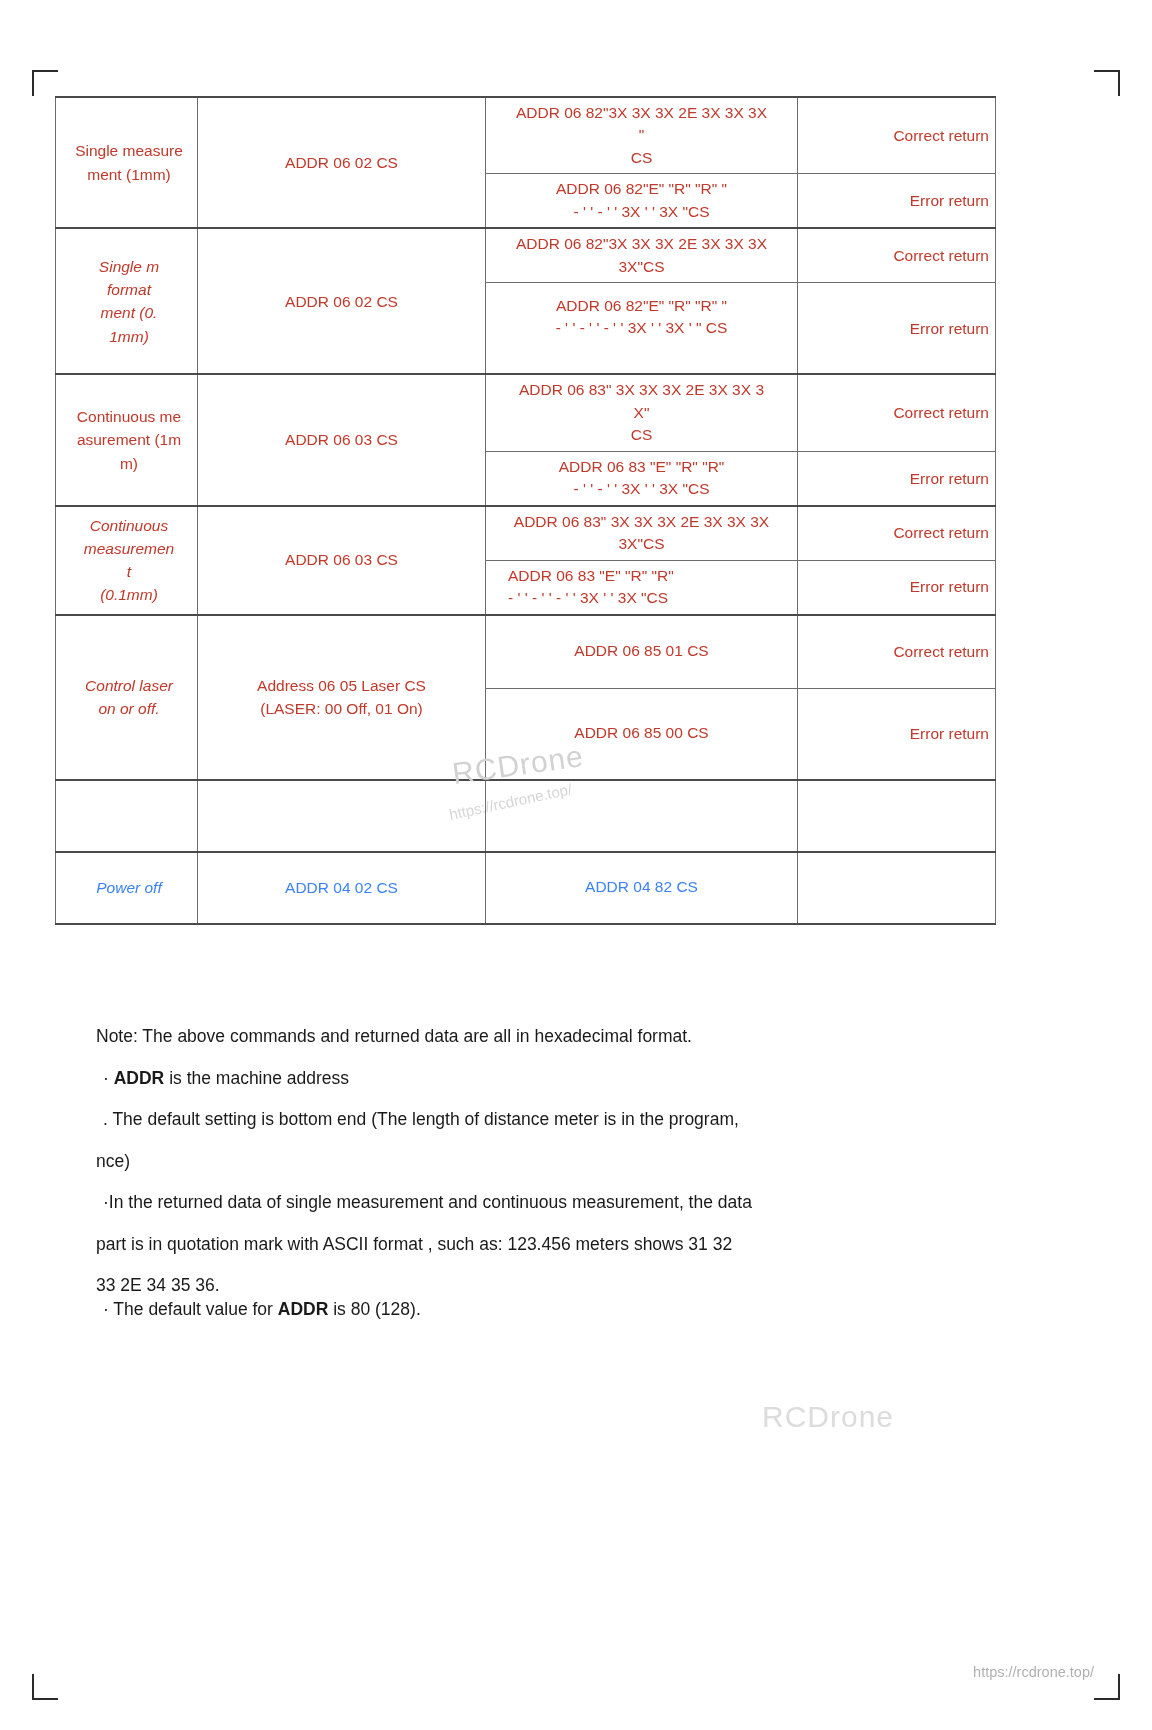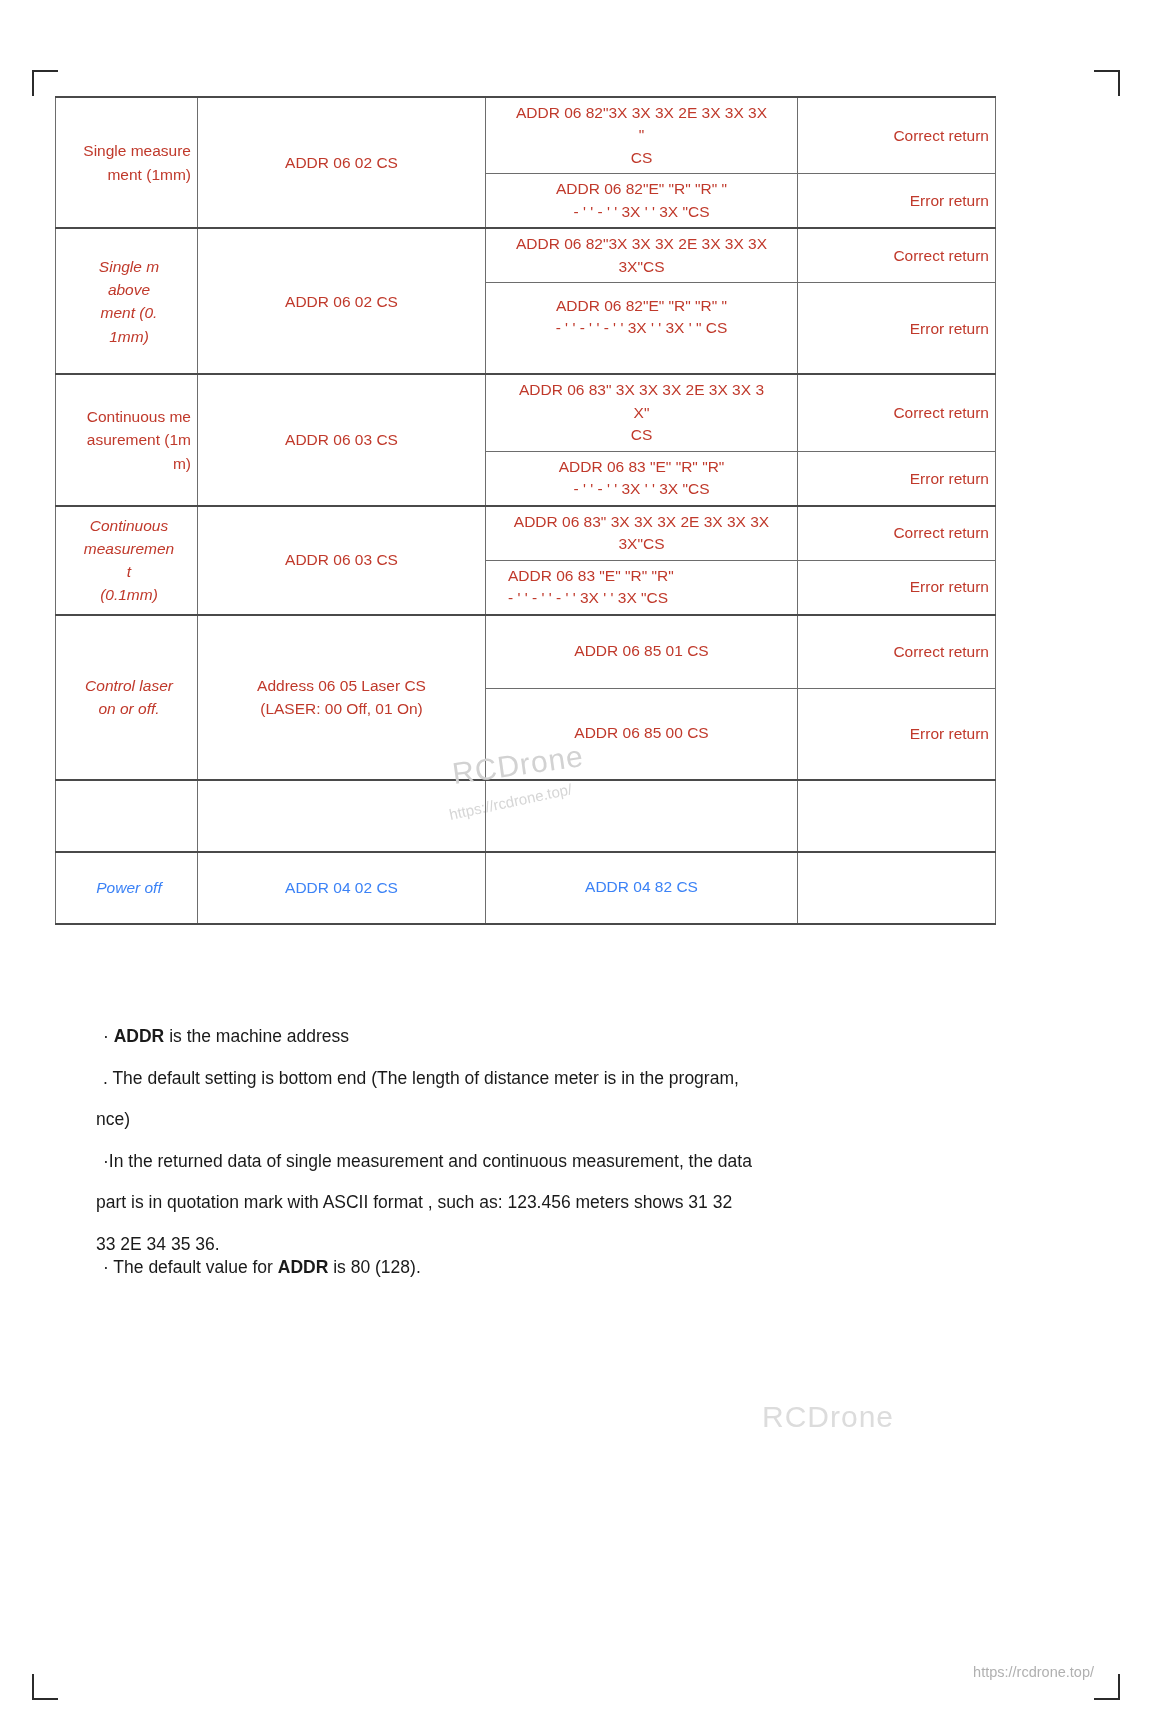--- a/index.html
+++ b/index.html
@@ -71,21 +71,21 @@
   }
   .cmd-table td.outer-top   { border-top-width: 2px;  border-top-color: #4a4a4a; }
   .cmd-table td.outer-bot   { border-bottom-width: 2px; border-bottom-color: #4a4a4a; }
   .cmd-table td.thick-top   { border-top-width: 2px;  border-top-color: #4a4a4a; }
 
   .col-cmdname { width: 142px; }
   .col-send    { width: 288px; }
   .col-return  { width: 312px; }
   .col-status  { width: 198px; }
 
-  td.cmdname { text-align: right; padding-left: 11px; }
+  td.cmdname { text-align: center; padding-left: 11px; }
   td.cmdname.centered { text-align: center; font-style: italic; }
   td.send    { text-align: center; }
   td.ret     { text-align: center; line-height: 1.45; }
   td.status  { text-align: right; }
 
   .blackrow td { color: #3b82f6; }
 
   .ml { line-height: 1.9; }
 
   
@@ -181,21 +181,21 @@
         <td class="ret">
           <span>ADDR 06 82"E" "R" "R" "</span><br>
           <span>- ' ' - ' ' 3X ' ' 3X "CS</span>
         </td>
         <td class="status">Error return</td>
       </tr>
 
       <tr>
         <td class="cmdname centered ml thick-top" rowspan="2">
           <span>Single m</span><br>
-          <span>above</span><br>
+          <span>format</span><br>
           <span>ment (0.</span><br>
           <span>1mm)</span>
         </td>
         <td class="send thick-top" rowspan="2">ADDR 06 02 CS</td>
         <td class="ret thick-top">
           <span>ADDR 06 82"3X 3X 3X 2E 3X 3X 3X</span><br>
           <span>3X"CS</span>
         </td>
         <td class="status thick-top">Correct return</td>
       </tr>
@@ -285,20 +285,21 @@
       </tr>
 
     </tbody>
   </table>
 
   <div class="wm wm-a">RCDrone</div>
   <div class="wm wm-a-sub">https://rcdrone.top/</div>
 
   <div class="notes">
 
+    <p class="note-lead">Note: The above commands and returned data are all in hexadecimal format.</p>
 
     <p class="note-indent note-lead"><span>·</span> <b>ADDR</b><span> is the machine address</span></p>
 
 
     <p class="note-indent note-lead">. The default setting is bottom end (The length of distance meter is in the program,</p>
     <p class="note-lead">nce)</p>
 
 
     <p class="note-indent note-lead"><span>·</span><span>In the returned data of single measurement and continuous measurement, the data</span></p>
     <p class="note-lead">part    is in quotation mark with    ASCII format , such as: 123.456 meters  shows 31 32</p>

